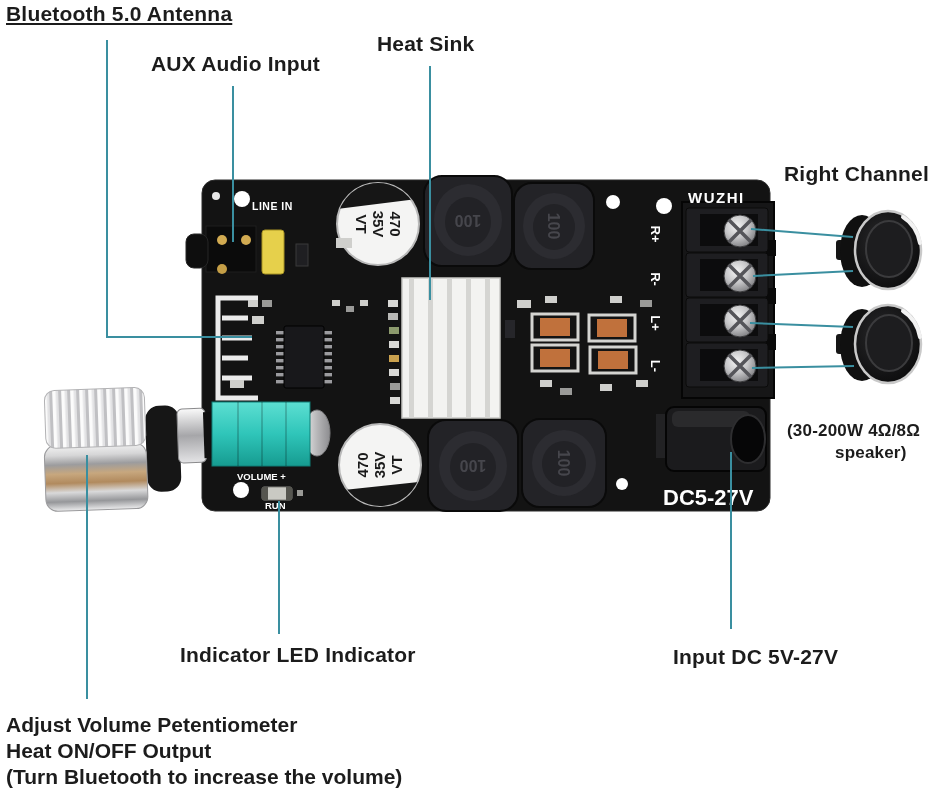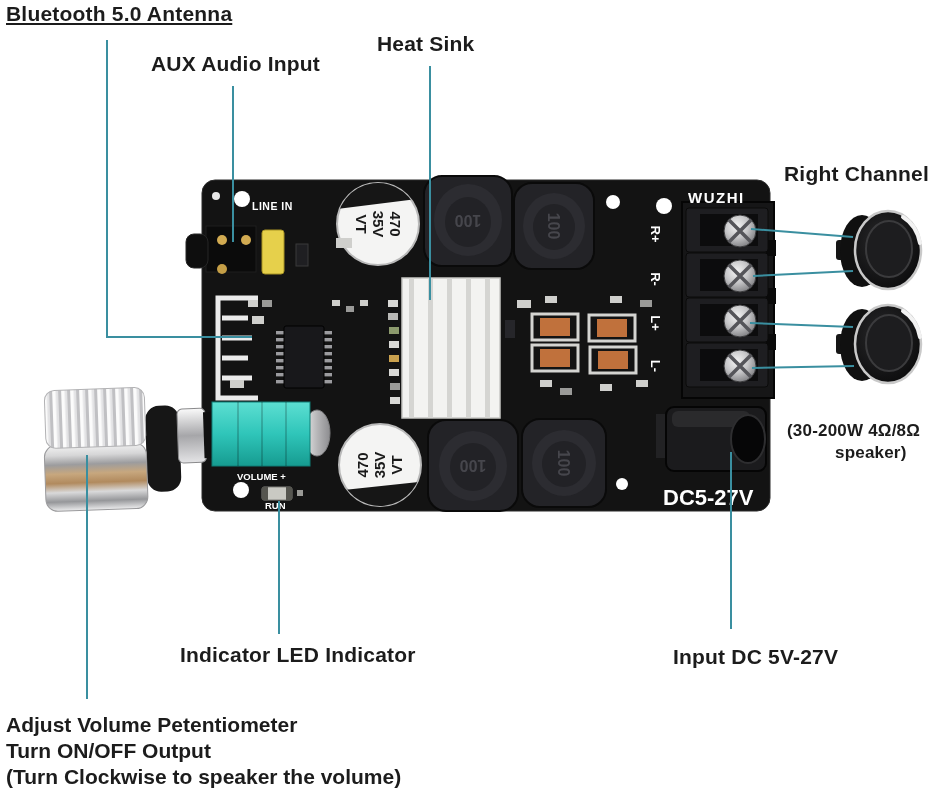--- a/index.html
+++ b/index.html
@@ -326,17 +326,17 @@
   <div class="lbl" style="left:151px;top:52px;">AUX Audio Input</div>
   <div class="lbl" style="left:377px;top:32px;">Heat Sink</div>
   <div class="lbl" style="left:784px;top:162px;">Right Channel</div>
   <div class="lbl small" style="left:787px;top:421px;">(30-200W 4Ω/8Ω</div>
   <div class="lbl small" style="left:787px;top:443px;margin-left:48px;">speaker)</div>
   <div class="lbl" style="left:180px;top:643px;">Indicator LED Indicator</div>
   <div class="lbl" style="left:648px;top:645px;margin-left:25px;">Input DC 5V-27V</div>
 
   <div class="vol-note" style="position:absolute;left:6px;top:712px;">
     <div>Adjust Volume Petentiometer</div>
-    <div>Turn ON/OFF Output</div>
-    <div>(Turn Clockwise to speaker the volume)</div>
+    <div>Heat ON/OFF Output</div>
+    <div>(Turn Bluetooth to increase the volume)</div>
   </div>
 
 </div>
 
 </body></html>

